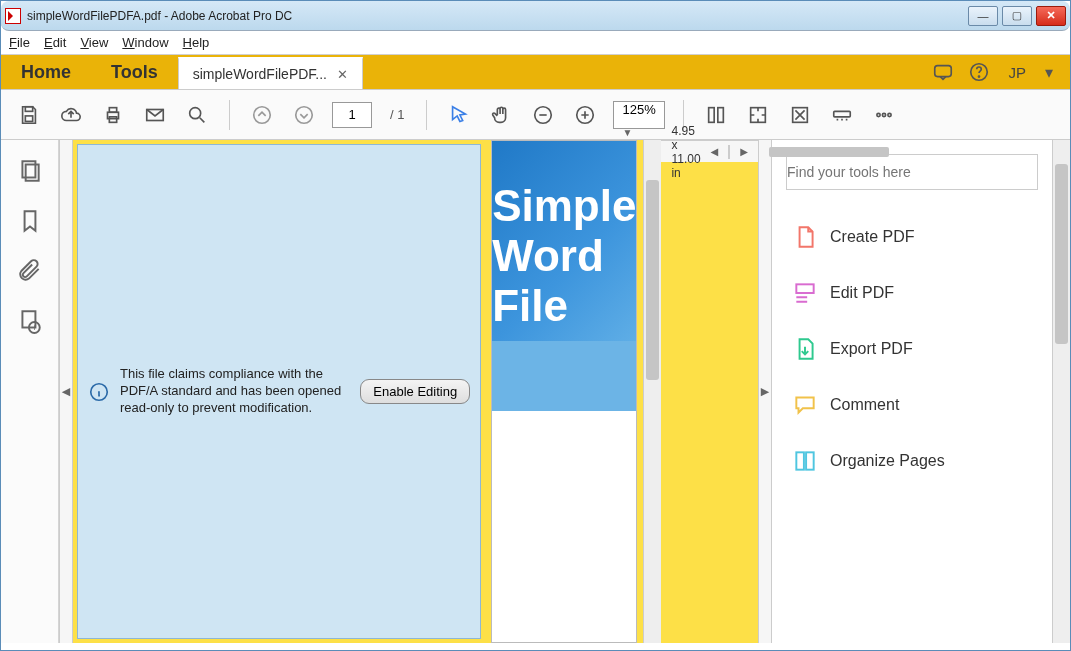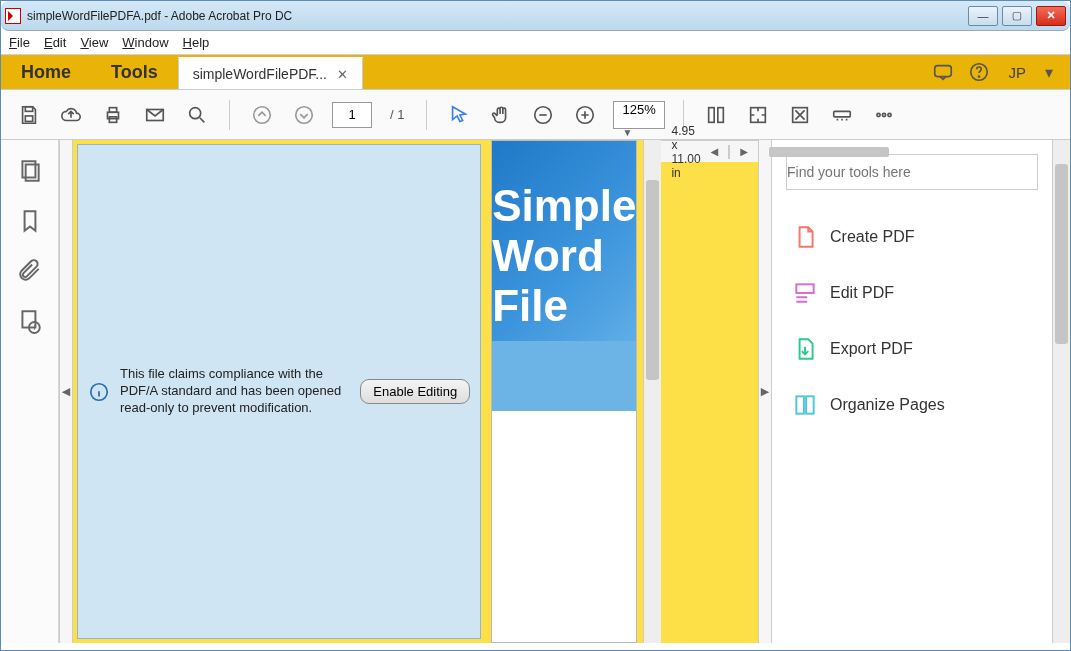--- a/index.html
+++ b/index.html
@@ -312,20 +312,28 @@
     <div class="toolitem">
       <div class="ticon2" style="color:#2ec98f;">
           <svg viewBox="0 0 24 24">
             <path d="M7 3h8l4 4v14H7z"></path>
             <path d="M12 10v7m-3-3l3 3 3-3"></path>
           </svg>
         </div>
       <span>Export PDF</span>
     </div>
     <div class="toolitem">
+      <div class="ticon2" style="color:#f1c24a;">
+          <svg viewBox="0 0 24 24">
+            <path d="M4 5h16v10H10l-4 4v-4H4z"></path>
+          </svg>
+        </div>
+      <span>Comment</span>
+    </div>
+    <div class="toolitem">
       <div class="ticon2" style="color:#4fc6e0;">
           <svg viewBox="0 0 24 24">
             <rect x="4" y="4" width="7" height="16"></rect>
             <rect x="13" y="4" width="7" height="16"></rect>
           </svg>
         </div>
       <span>Organize Pages</span>
     </div>
   </div>
 

